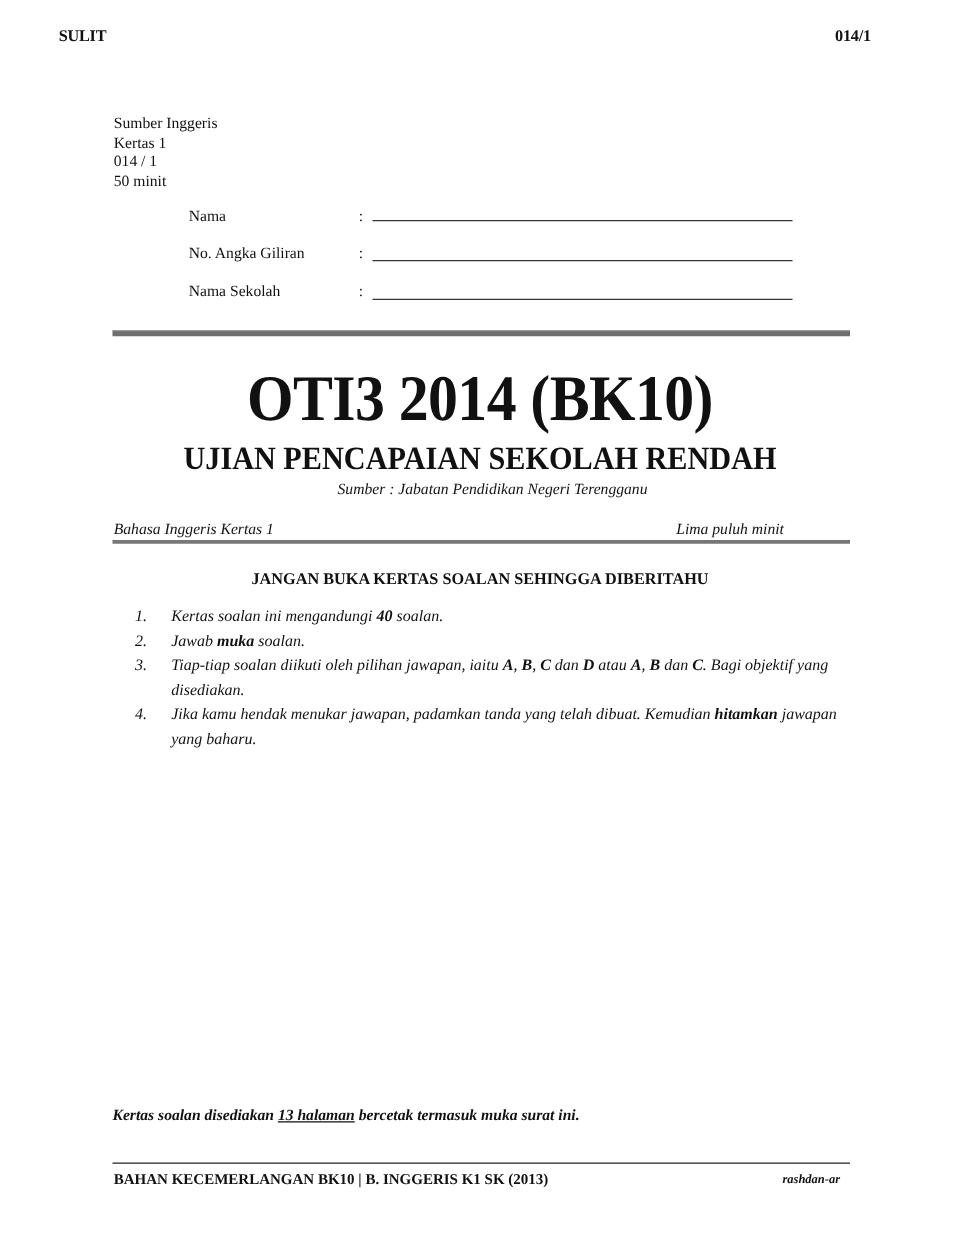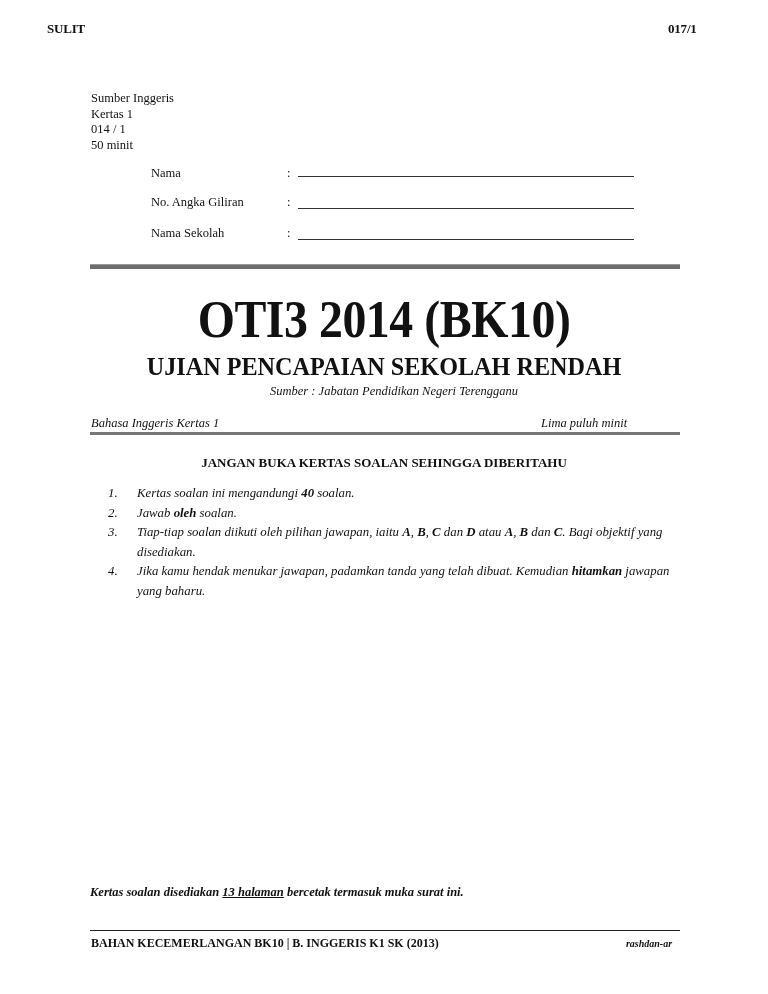--- a/index.html
+++ b/index.html
@@ -27,21 +27,21 @@
   .pages { left: 90px; top: 885px; font-size: 12.5px; font-style: italic; font-weight: bold; }
   .pages u { text-decoration: underline; }
   .rule-foot { left: 90px; top: 930px; width: 590px; height: 1px; background: #222; }
   .foot-left { left: 91px; top: 936px; font-size: 12px; font-weight: bold; }
   .foot-right { left: 620px; top: 938px; font-size: 10px; font-style: italic; font-weight: bold; width: 58px; text-align: center; }
 </style>
 </head>
 <body>
 
 <div class="abs hdr" style="left:47px;">SULIT</div>
-<div class="abs hdr" style="left:668px;">017/1</div>
+<div class="abs hdr" style="left:668px;">014/1</div>
 
 <div class="abs meta">
   <div>Sumber Inggeris</div>
   <div>Kertas 1</div>
   <div>014 / 1</div>
   <div>50 minit</div>
 </div>
 
 <div class="abs field-label" style="top:166px;">Nama</div>
 <div class="abs field-colon" style="top:166px;">:</div>
@@ -67,21 +67,21 @@
 
 <div class="abs warn">JANGAN BUKA KERTAS SOALAN SEHINGGA DIBERITAHU</div>
 
 <ol class="instr">
   <li>
     <span class="num">1.</span>
     <span>Kertas soalan ini mengandungi </span><b>40</b><span> soalan.</span>
   </li>
   <li>
     <span class="num">2.</span>
-    <span>Jawab </span><b>oleh</b><span> soalan.</span>
+    <span>Jawab </span><b>muka</b><span> soalan.</span>
   </li>
   <li>
     <span class="num">3.</span>
     <span>Tiap-tiap soalan diikuti oleh pilihan jawapan, iaitu </span><b>A</b><span>, </span><b>B</b><span>, </span><b>C</b><span> dan </span><b>D</b><span> atau </span><b>A</b><span>, </span><b>B</b><span> dan </span><b>C</b><span>. Bagi objektif yang disediakan.</span>
   </li>
   <li>
     <span class="num">4.</span>
     <span>Jika kamu hendak menukar jawapan, padamkan tanda yang telah dibuat. Kemudian </span><b>hitamkan</b><span> jawapan yang baharu.</span>
   </li>
 </ol>

